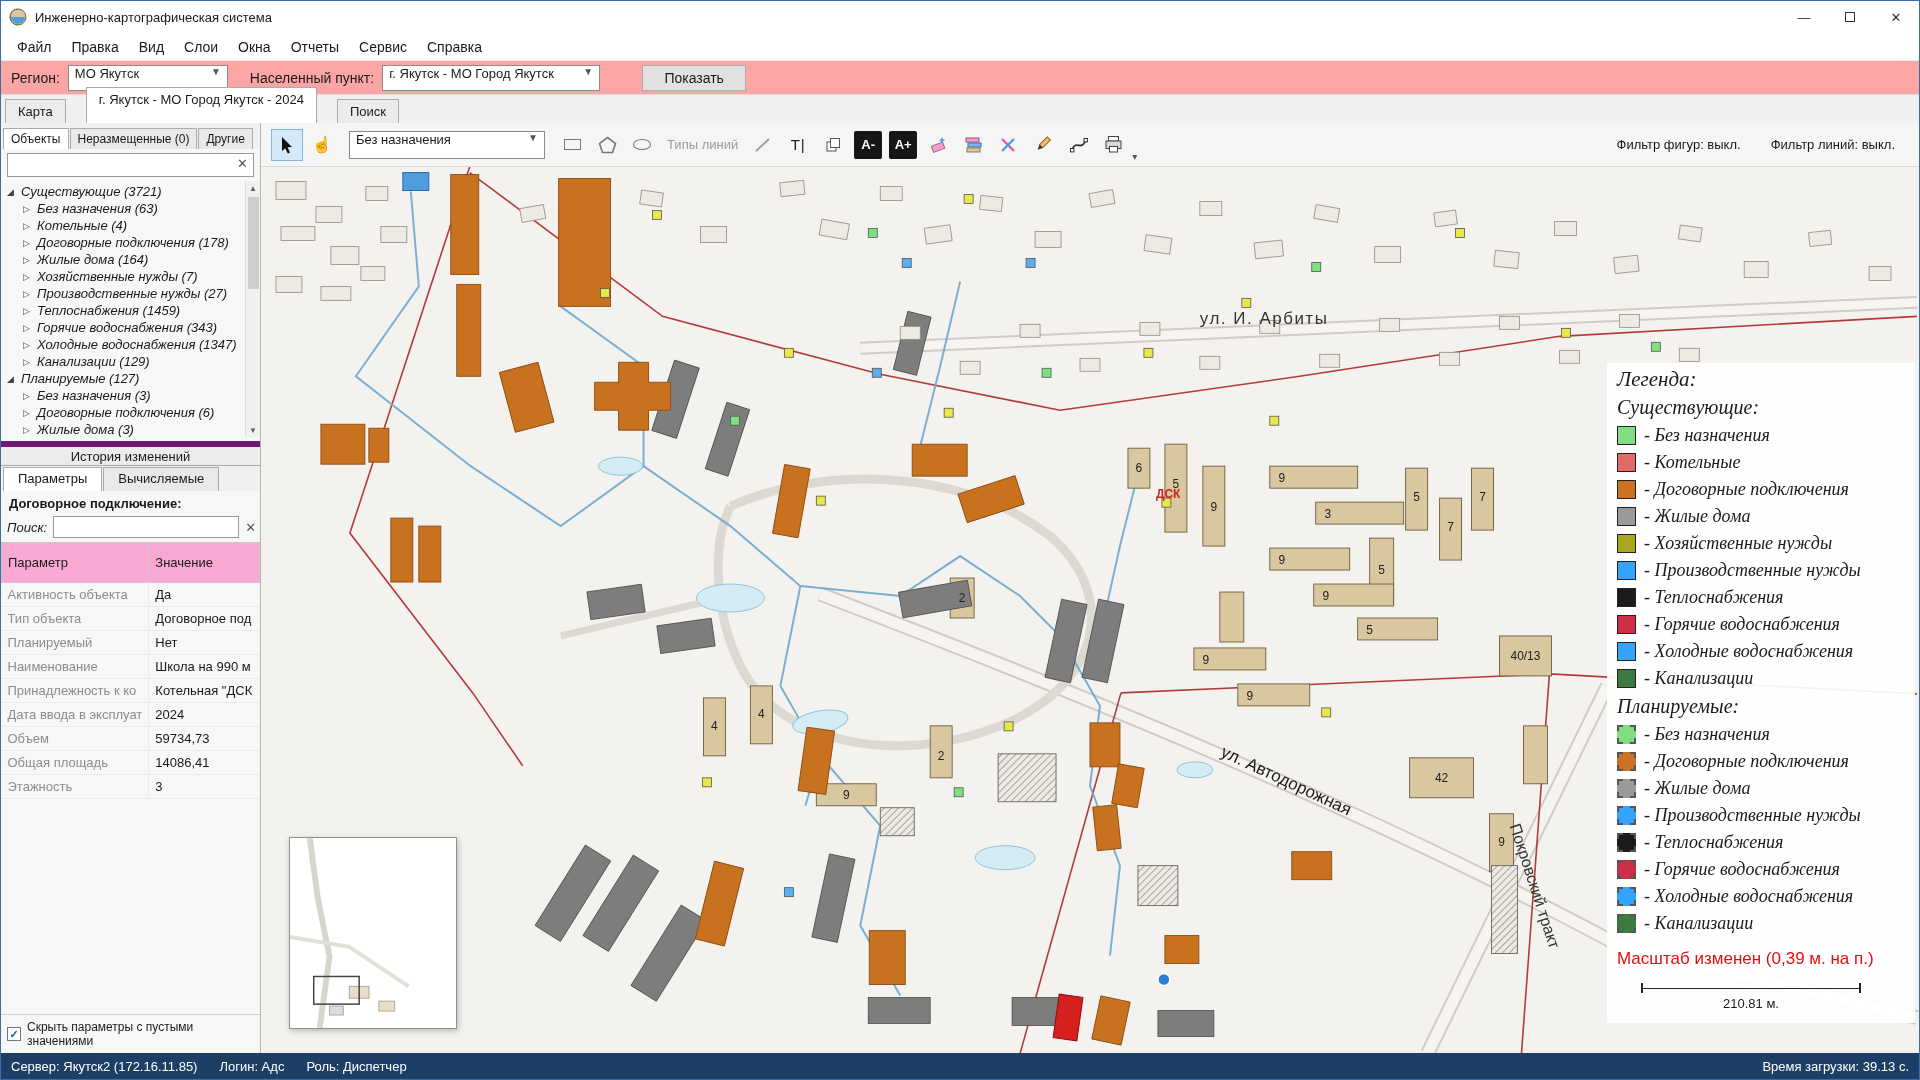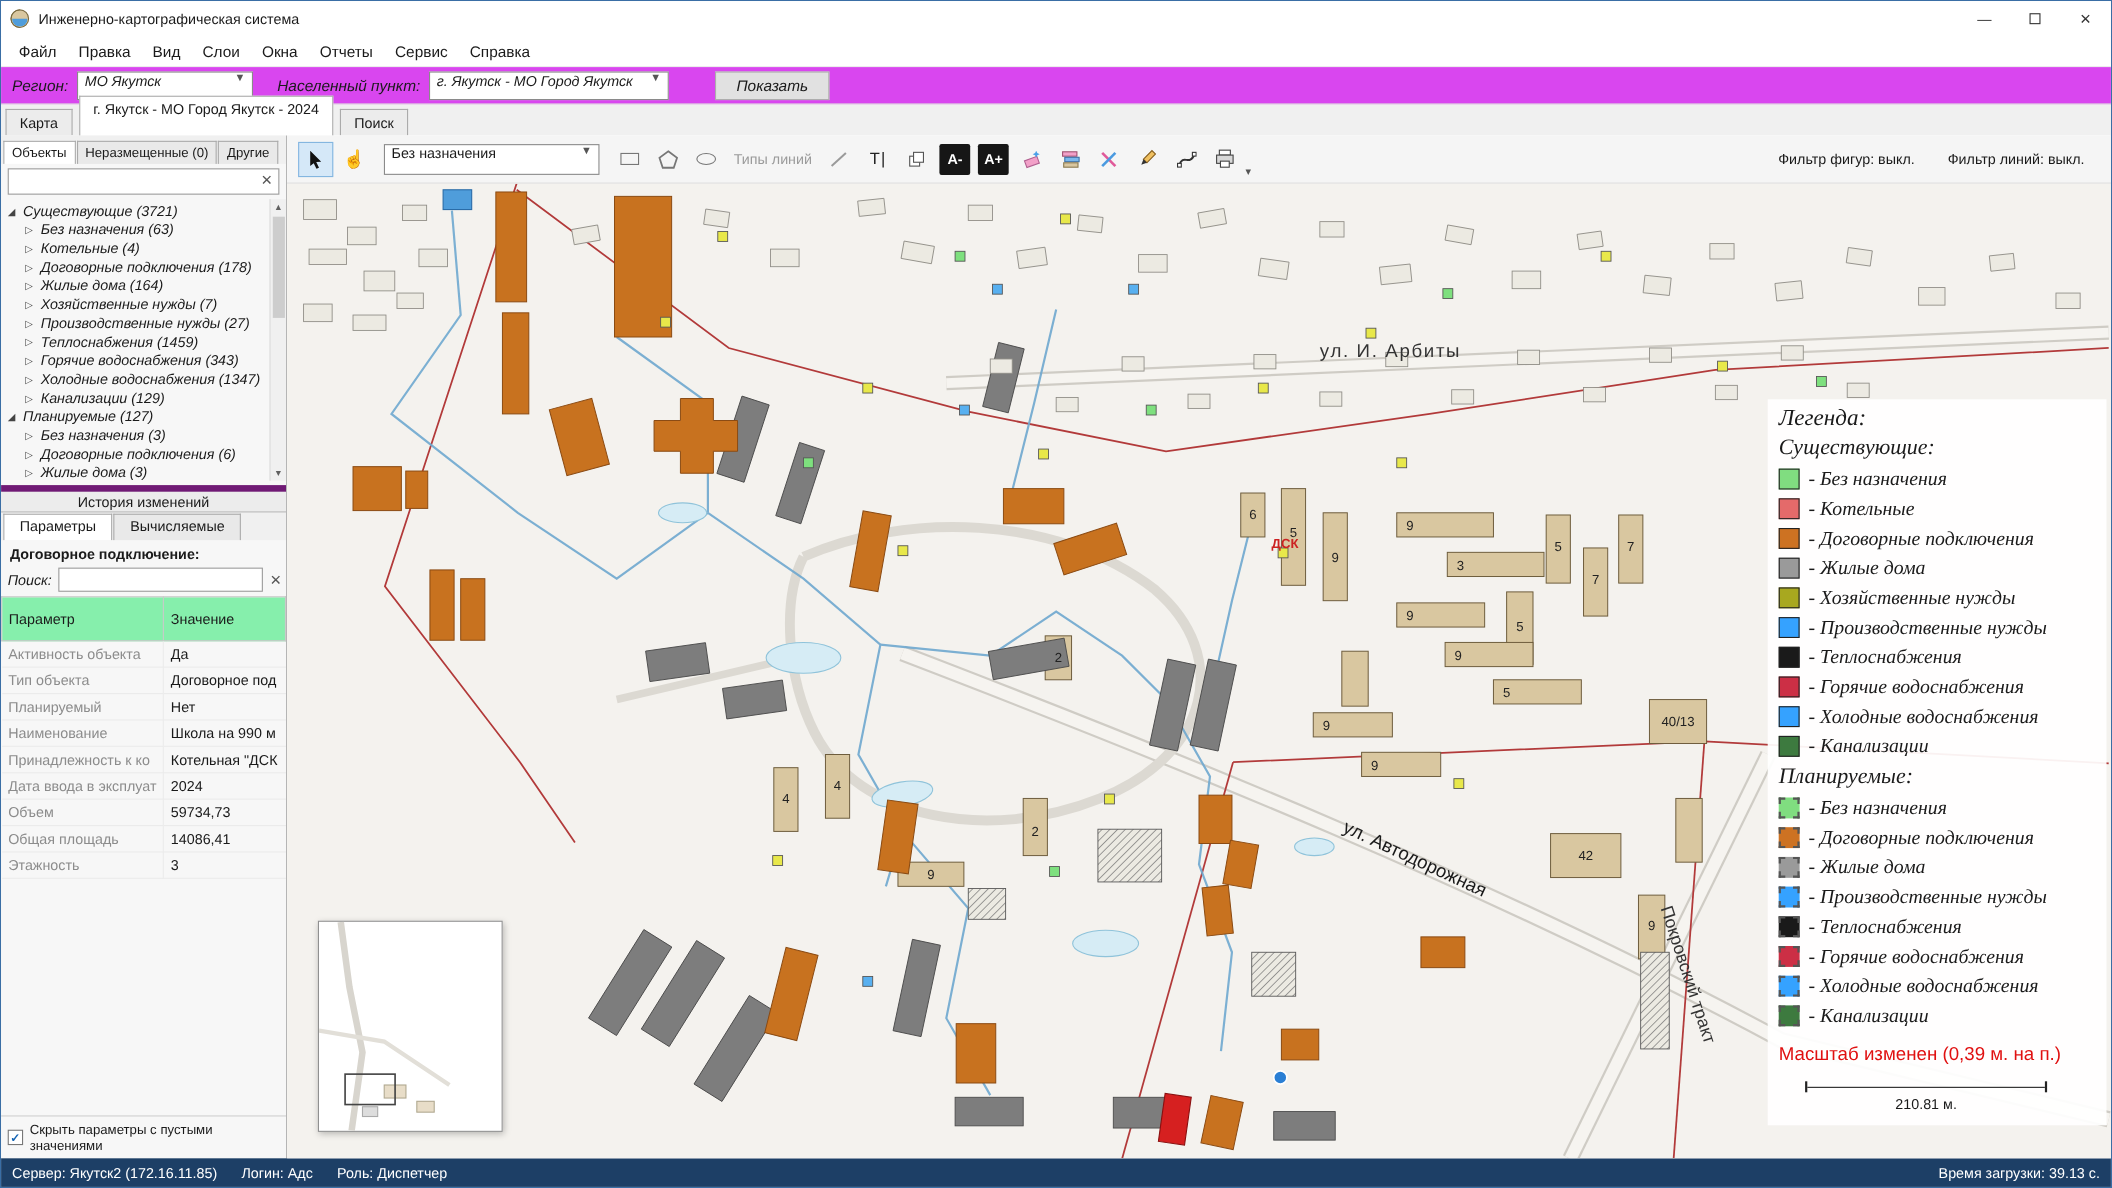--- a/index.html
+++ b/index.html
@@ -13,29 +13,29 @@
   .title-text { font-size:13px; }
   .win-controls { margin-left:auto; display:flex; height:100%; }
   .win-btn { width:46px; display:flex; align-items:center; justify-content:center; font-size:13px; color:#333; }
   .max-glyph { width:10px; height:10px; border:1px solid #333; display:inline-block; }
 
   
   .menubar { height:28px; display:flex; align-items:center; padding-left:6px; background:#fff; border-bottom:1px solid #ececec; flex:none; }
   .menu-item { padding:4px 10px; font-size:14px; }
 
   
-  .filterbar { height:34px; background:#d946ef; border-bottom:1px solid #dcdcdc; display:flex; align-items:center; padding-left:10px; gap:8px; font-size:14px; flex:none;font-style:italic; }
+  .filterbar { height:34px; background:#fca5a5; border-bottom:1px solid #dcdcdc; display:flex; align-items:center; padding-left:10px; gap:8px; font-size:14px; flex:none; }
   .combo { background:#fff; border:1px solid #8a8a8a; height:26px; display:flex; padding:0 6px; font-size:13px; }
   .combo .chev { margin-left:auto; padding-left:10px; color:#555; font-size:10px; }
   .combo.region { width:160px; }
   .combo.settlement { width:218px; }
   .show-btn { margin-left:34px; width:104px; height:26px; background:#e1e1e1; border:1px solid #adadad; font-size:14px; display:flex; align-items:center; justify-content:center; }
 
   
-  .doc-tabs { height:28px; background:#f0f0f0; display:flex; align-items:flex-end; padding-left:4px; gap:6px; flex:none; }
+  .doc-tabs { height:28px; background:#f0f0f0; display:flex; align-items:flex-end; padding-left:4px; gap:20px; flex:none; }
   .doc-tab { padding:4px 12px 4px; font-size:13px; background:#ececec; border:1px solid #ababab; border-bottom:none; white-space:nowrap; }
   .doc-tab.active { background:#fff; padding-bottom:16px; position:relative; z-index:2; }
 
   .content { flex:1; display:flex; min-height:0; }
 
   
   .left-panel { width:260px; flex:none; background:#f7f7f7; border-right:1px solid #b5b5b5; display:flex; flex-direction:column; }
   .obj-tabs { display:flex; height:26px; align-items:flex-end; padding:2px 2px 0; gap:1px; background:#f0f0f0; flex:none; }
   .obj-tab { font-size:12px; padding:3px 7px; border:1px solid #ababab; border-bottom:none; background:#e9e9e9; white-space:nowrap; }
   .obj-tab.active { background:#fff; }
@@ -53,21 +53,21 @@
   .vscroll .spacer { flex:1; }
   .history-tab { height:25px; margin-top:4px; background:#ececec; border-top:6px solid #701a75; border-bottom:1px solid #ababab; display:flex; align-items:center; justify-content:center; font-size:13px; flex:none; }
   .param-tabs { display:flex; height:25px; background:#f0f0f0; padding:1px 2px 0; gap:1px; flex:none; }
   .param-tab { font-size:13px; padding:3px 14px; border:1px solid #ababab; border-bottom:none; background:#e9e9e9; }
   .param-tab.active { background:#fff; }
   .obj-type-title { font-weight:bold; font-size:13px; padding:5px 8px 3px; flex:none; }
   .param-search { display:flex; align-items:center; padding:2px 6px 4px; gap:6px; font-size:13px; font-style:italic; flex:none; }
   .param-search input { flex:1; height:22px; border:1px solid #9a9a9a; font-size:13px; padding:0 4px; background:#fff; }
   .param-search .clear { font-style:normal; color:#555; }
   .params-table { width:100%; border-collapse:collapse; font-size:13px; flex:none; }
-  .params-table th { background:#86efac; border:1px solid #c9c9c9; font-weight:normal; text-align:left; padding:3px 6px; height:40px; }
+  .params-table th { background:#f9a8d4; border:1px solid #c9c9c9; font-weight:normal; text-align:left; padding:3px 6px; height:40px; }
   .params-table td { padding:3px 6px; height:24px; border-bottom:1px solid #ebebeb; white-space:nowrap; overflow:hidden; }
   .params-table td.pname { color:#8c8c8c; width:142px; border-right:1px solid #ebebeb; }
   .panel-bottom { margin-top:auto; border-top:1px solid #cfcfcf; padding:5px 6px; display:flex; align-items:center; gap:6px; font-size:12px; flex:none; }
   .checkbox { width:14px; height:14px; border:1px solid #777; background:#fff; display:flex; align-items:center; justify-content:center; color:#1464b4; font-size:11px; font-weight:bold; flex:none; }
 
   
   .map-area { flex:1; min-width:0; display:flex; flex-direction:column; position:relative; }
   .map-toolbar { height:44px; background:#f5f5f5; border-bottom:1px solid #d9d9d9; display:flex; align-items:center; padding:0 10px; gap:3px; flex:none; }
   .tb { width:32px; height:32px; display:flex; align-items:center; justify-content:center; border:1px solid transparent; flex:none; }
   .tb.active { background:#d5e8f8; border-color:#84b6e0; }

